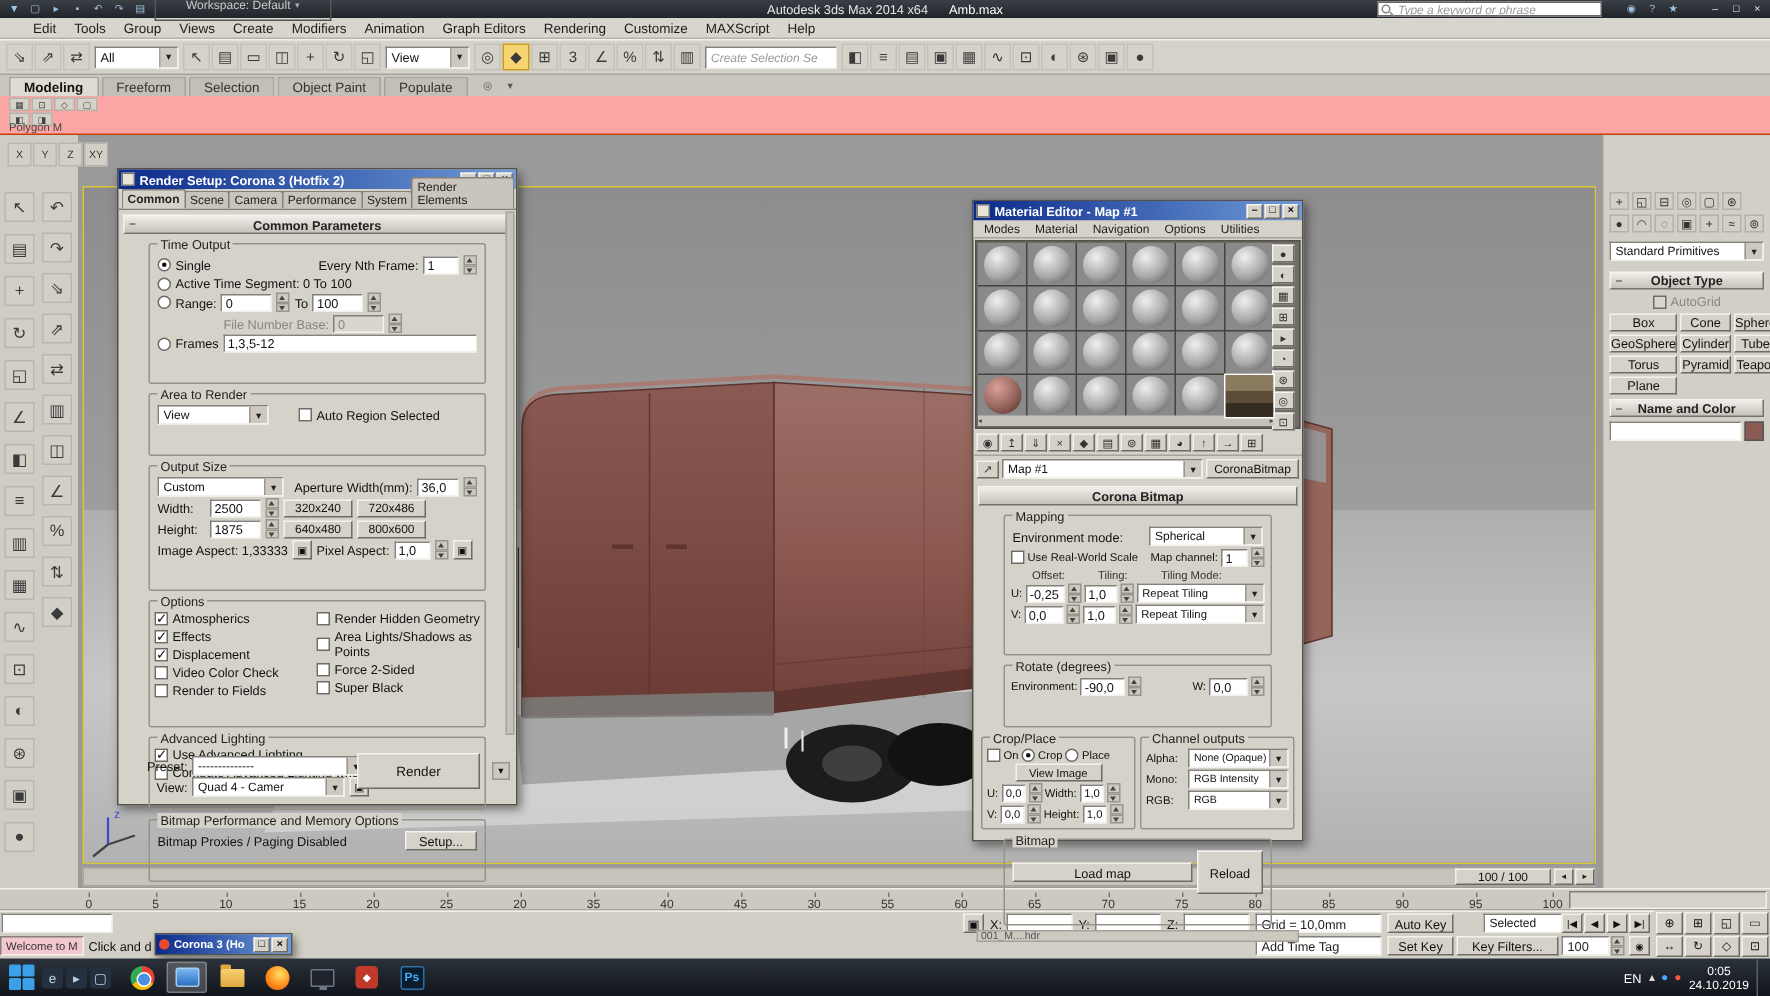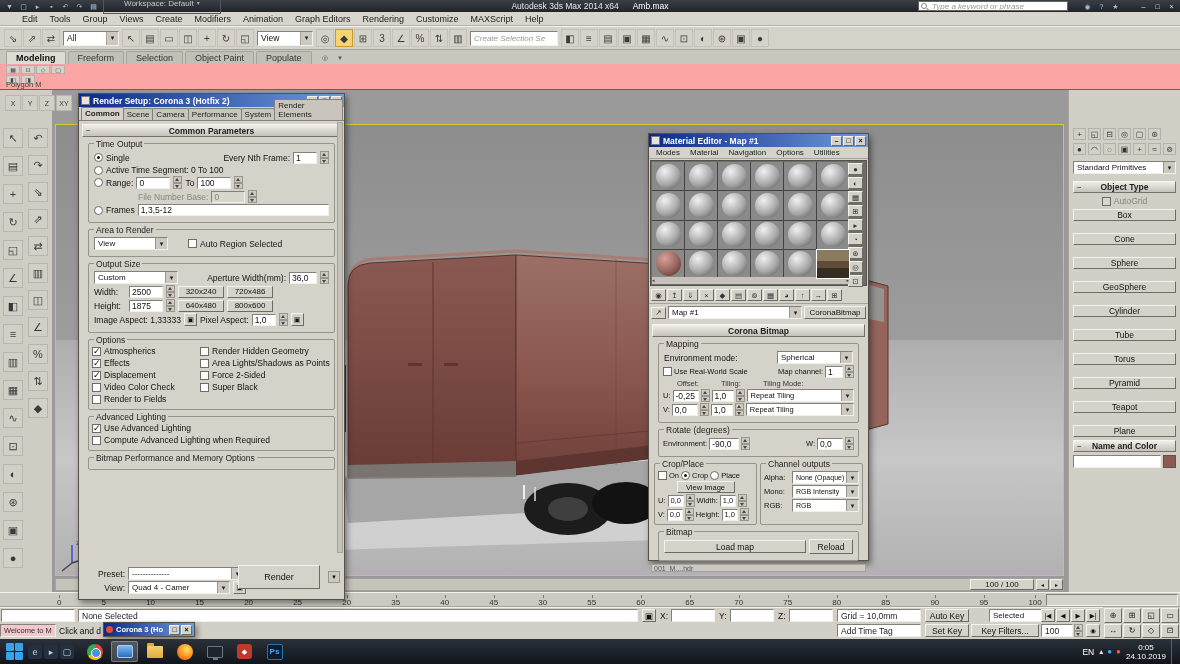--- a/index.html
+++ b/index.html
@@ -68,50 +68,50 @@
 .roll{height:12px;background:linear-gradient(#f0eee9,#c6c2b9);border:1px solid;border-color:#f6f4ee #76726b #76726b #f6f4ee;display:flex;align-items:center;justify-content:center;font-size:8.5px;font-weight:bold;position:relative;margin:3px 0;color:#222}
 .rollminus{position:absolute;left:3px;font-size:8px;font-weight:normal}
 .cbrow{display:inline-flex;align-items:center;gap:3px;font-size:8.5px;color:#111}
 .cb{width:9px;height:9px;background:#fff;border:1px solid #6f6b64;display:inline-block;position:relative;flex:none}
 .cb.on::after{content:"✓";position:absolute;left:0;top:-2px;font-size:9px;color:#111}
 .cb.dis{background:#d9d6cd}
 .radio{width:9px;height:9px;border:1px solid #6f6b64;border-radius:50%;background:#fff;display:inline-block;position:relative;flex:none}
 .radio.sel::after{content:"";position:absolute;left:2px;top:2px;width:3px;height:3px;border-radius:50%;background:#111}
 .dim{color:#8a867e}
 .cp-ag{display:flex;justify-content:center;margin:2px 0 3px}
-#objgrid{display:grid;grid-template-columns:1fr;gap:12px;margin:2px 0}
+#objgrid{display:grid;grid-template-columns:1fr 1fr 1fr;gap:2px;margin:2px 0}
 .b{background:#d5d2c9;border:1px solid;border-color:#f4f2ec #6f6b64 #6f6b64 #f4f2ec;font-size:8.5px;display:inline-flex;align-items:center;justify-content:center;color:#111;cursor:default}
 .objbtn{height:12px}
 .cp-name{display:flex;gap:2px;margin-top:3px;align-items:center}
 .fld{background:#fff;border:1px solid;border-color:#84807a #f2f0ea #f2f0ea #84807a;height:12px;font-size:8.5px;padding:0 2px;display:inline-flex;align-items:center;white-space:nowrap;overflow:hidden;color:#111}
 .fld.dis{background:#d9d6cd;color:#8a867e}
 .namefld{flex:1;height:13px}
 .swatch{width:13px;height:13px;border:1px solid #555;flex:none}
 
 
 .dlg{position:absolute;background:#d5d2c9;border:1px solid #55514a;box-shadow:2px 3px 6px rgba(0,0,0,.45);z-index:20}
 .dtitle{height:13px;background:linear-gradient(90deg,#0b2a8a,#6f9bd8);display:flex;align-items:center;color:#fff;font-weight:bold;font-size:8.5px;padding:0 2px;gap:3px}
 .dico{width:9px;height:9px;background:#e8e4da;border:1px solid #777;flex:none}
 .dctrl{margin-left:auto;display:flex;gap:1px}
 .dbtn{width:11px;height:10px;background:#d5d2c9;border:1px solid;border-color:#f4f2ec #6f6b64 #6f6b64 #f4f2ec;font-size:7px;line-height:8px;text-align:center;color:#000}
 .dtabs{display:flex;align-items:flex-end;height:14px;padding:1px 2px 0;border-bottom:1px solid #84807a}
 .dtab{padding:1px 3px 1px;font-size:8px;border:1px solid #84807a;border-bottom:none;border-radius:2px 2px 0 0;background:#c9c5bc;margin-right:-1px;color:#222}
 .dtab.act{background:#d5d2c9;position:relative;z-index:2;padding-bottom:2px;font-weight:bold}
-.grp{border:1px solid #979389;border-radius:2px;position:relative;margin:6px 9px 3px;padding:6px 3px 5px}
+.grp{border:1px solid #979389;border-radius:2px;position:relative;margin:6px 20px 3px;padding:6px 3px 19px}
 .gl{position:absolute;top:-5px;left:5px;background:#d5d2c9;padding:0 2px;font-size:8.5px;color:#222}
 .r{display:flex;align-items:center;gap:3px;margin:1px 2px;font-size:8.5px;color:#111}
 .lab{white-space:nowrap}
 .sp{display:inline-flex;flex-direction:column;width:9px;height:13px;flex:none}
 .sp i{flex:1;background:#cdc9c0;border:1px solid #9a968c;position:relative}
 .sp i.u::after{content:"";position:absolute;left:1px;top:1px;border-left:2px solid transparent;border-right:2px solid transparent;border-bottom:3px solid #444}
 .sp i.d::after{content:"";position:absolute;left:1px;top:1px;border-left:2px solid transparent;border-right:2px solid transparent;border-top:3px solid #444}
 .rollbar{height:13px;background:linear-gradient(#f0eee9,#c6c2b9);border:1px solid;border-color:#f6f4ee #76726b #76726b #f6f4ee;display:flex;align-items:center;justify-content:center;font-size:8.5px;font-weight:bold;position:relative;margin:3px 3px;color:#222}
 
 
-#render-setup{left:78px;top:93px;width:267px;height:507px}
+#render-setup{left:78px;top:112px;width:267px;height:425px}
 .rs-scroll{position:absolute;right:1px;top:28px;bottom:46px;width:6px;background:#c6c2b9;border:1px solid #a7a39a}
 .cols{display:flex;gap:4px}
 .col{flex:1;display:flex;flex-direction:column;gap:2px}
 .rs-footer{position:absolute;left:0;right:0;bottom:4px;padding:0 8px}
 .render-btn{position:absolute;right:24px;bottom:6px;width:82px;height:24px;font-size:9px}
 .side-arrow{position:absolute;right:4px;bottom:12px;width:12px;height:12px;font-size:7px;display:flex;align-items:center;justify-content:center;background:#cdc9c0;border:1px solid #9a968c}
 .lockb{width:13px;height:13px;font-size:7px}
 .presetbtn{width:46px;height:12px;font-size:8px}
 
 
@@ -655,20 +655,24 @@
           </label>
           <label class="cbrow">
             <span class="cb" data-name="checkbox-compute-advanced-lighting-when-required"></span>
             <span data-name="label-compute-advanced-lighting-when-required">Compute Advanced Lighting when Required</span>
           </label>
         </div>
     </div>
 
     <div class="grp" data-name="bitmap-performance-group">
       <span class="gl">Bitmap Performance and Memory Options</span>
+      <div class="r">
+        <span class="lab" data-name="bitmap-proxies-status">Bitmap Proxies / Paging Disabled</span>
+        <span class="b" style="margin-left:auto;width:48px;height:13px" data-name="bitmap-proxies-setup-button">Setup...</span>
+      </div>
     </div>
 
     <div class="rs-scroll" data-name="dialog-scrollbar"></div>
 
     <div class="rs-footer" data-name="render-setup-footer">
       <div class="r">
         <span class="lab" style="width:36px;text-align:right" data-name="preset-label">Preset:</span>
         <span class="dd" style="width:116px" data-name="render-preset-dropdown">
             <span>--------------</span>
           </span>
@@ -979,21 +983,21 @@
               <span>RGB</span>
             </span>
         </div>
       </div>
     </div>
 
     <div class="grp" data-name="bitmap-group">
       <span class="gl">Bitmap</span>
       <div class="r">
         <span class="b" style="flex:1;height:13px" data-name="load-map-button">Load map</span>
-        <span class="b" style="width:44px;height:15px" data-name="reload-button">Reload</span>
+        <span class="b" style="width:44px;height:29px" data-name="reload-button">Reload</span>
       </div>
     </div>
     <div class="clip" data-name="bitmap-path-partial">001_M....hdr</div>
   </div>
 
   <div class="dlg" id="corona-min" data-name="corona-vfb-minimized-window">
     <div class="dtitle">
       <span class="cmdot" data-name="corona-icon"></span>
       <span>Corona 3 (Ho</span>
       <span class="dctrl">
@@ -1025,23 +1029,20 @@
         <span class="tick" data-name="frame-tick-85">85</span>
         <span class="tick" data-name="frame-tick-90">90</span>
         <span class="tick" data-name="frame-tick-95">95</span>
         <span class="tick" data-name="frame-tick-100">100</span>
       </div>
     <div class="tb-end" data-name="trackbar-end-box"></div>
   </div>
 
   <div id="status1" data-name="status-bar">
     <span class="sfld" style="left:1px;width:74px" data-name="maxscript-listener-output"></span>
-    <span class="sfld" style="left:78px;width:560px" data-name="status-selection-field">
-        <span>None Selected</span>
-      </span>
     <span class="b sbtn" style="left:642px;width:14px" data-name="selection-lock-toggle">▣</span>
     <span class="slab" style="left:660px" data-name="x-label">X:</span>
     <span class="sfld" style="left:671px;width:44px" data-name="x-coordinate-field"></span>
     <span class="slab" style="left:719px" data-name="y-label">Y:</span>
     <span class="sfld" style="left:730px;width:44px" data-name="y-coordinate-field"></span>
     <span class="slab" style="left:778px" data-name="z-label">Z:</span>
     <span class="sfld" style="left:789px;width:44px" data-name="z-coordinate-field"></span>
     <span class="sfld" style="left:837px;width:84px" data-name="grid-size-field">
         <span>Grid = 10,0mm</span>
       </span>

